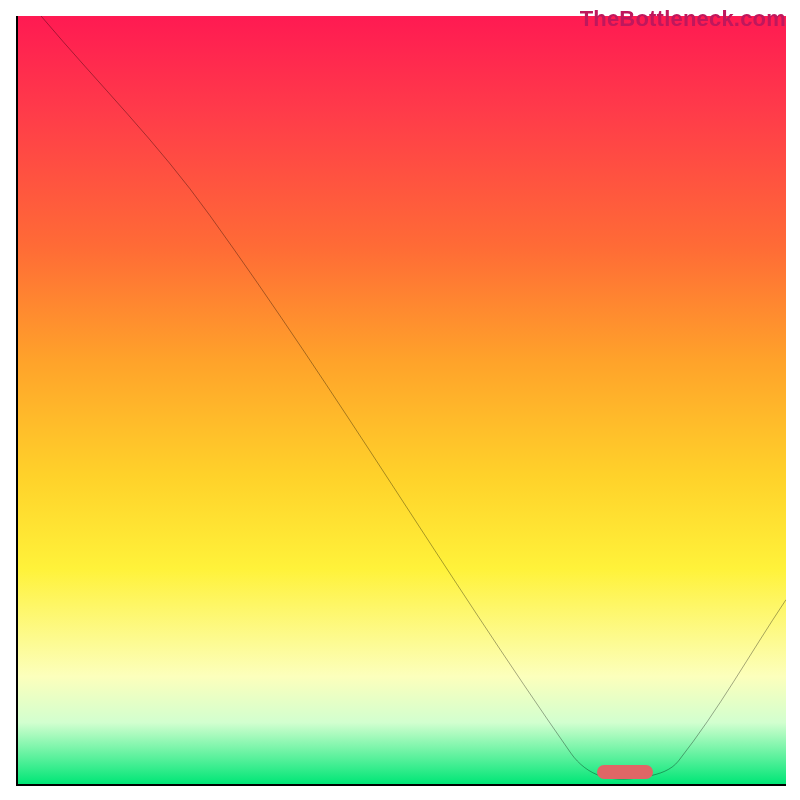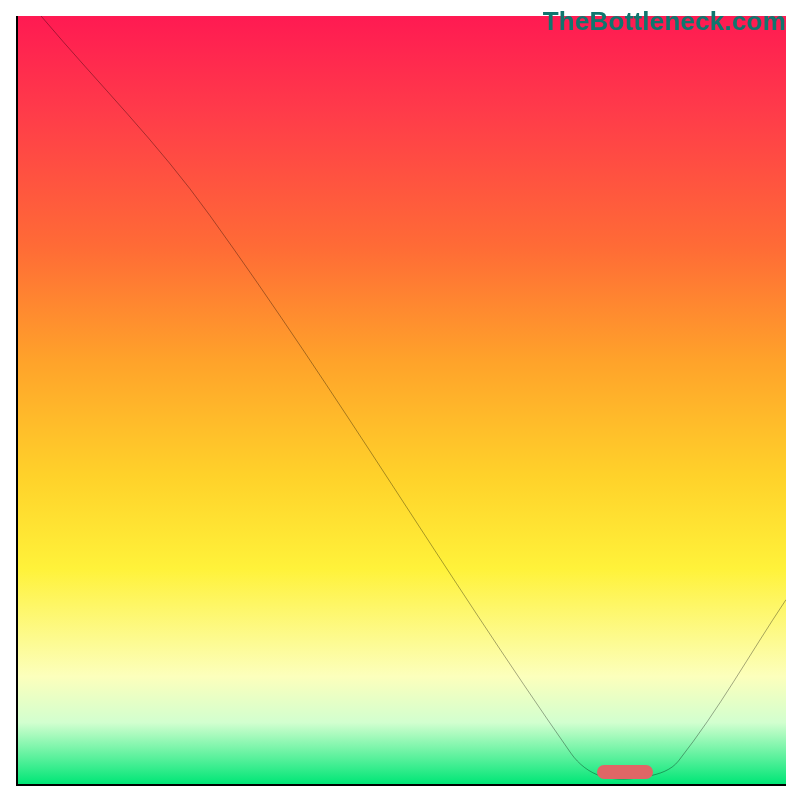--- a/index.html
+++ b/index.html
@@ -13,23 +13,23 @@
   .chart-root {
     position: relative;
     width: 800px;
     height: 800px;
     background: #ffffff;
   }
   .watermark {
     position: absolute;
     top: 6px;
     right: 14px;
-    font-size: 26px;
+    font-size: 22px;
     font-weight: 600;
-    color: #0f766e;
+    color: #be185d;
     letter-spacing: 0.2px;
     z-index: 3;
     pointer-events: none;
   }
   .plot-area {
     position: absolute;
     left: 16px;
     top: 16px;
     width: 768px;
     height: 768px;

